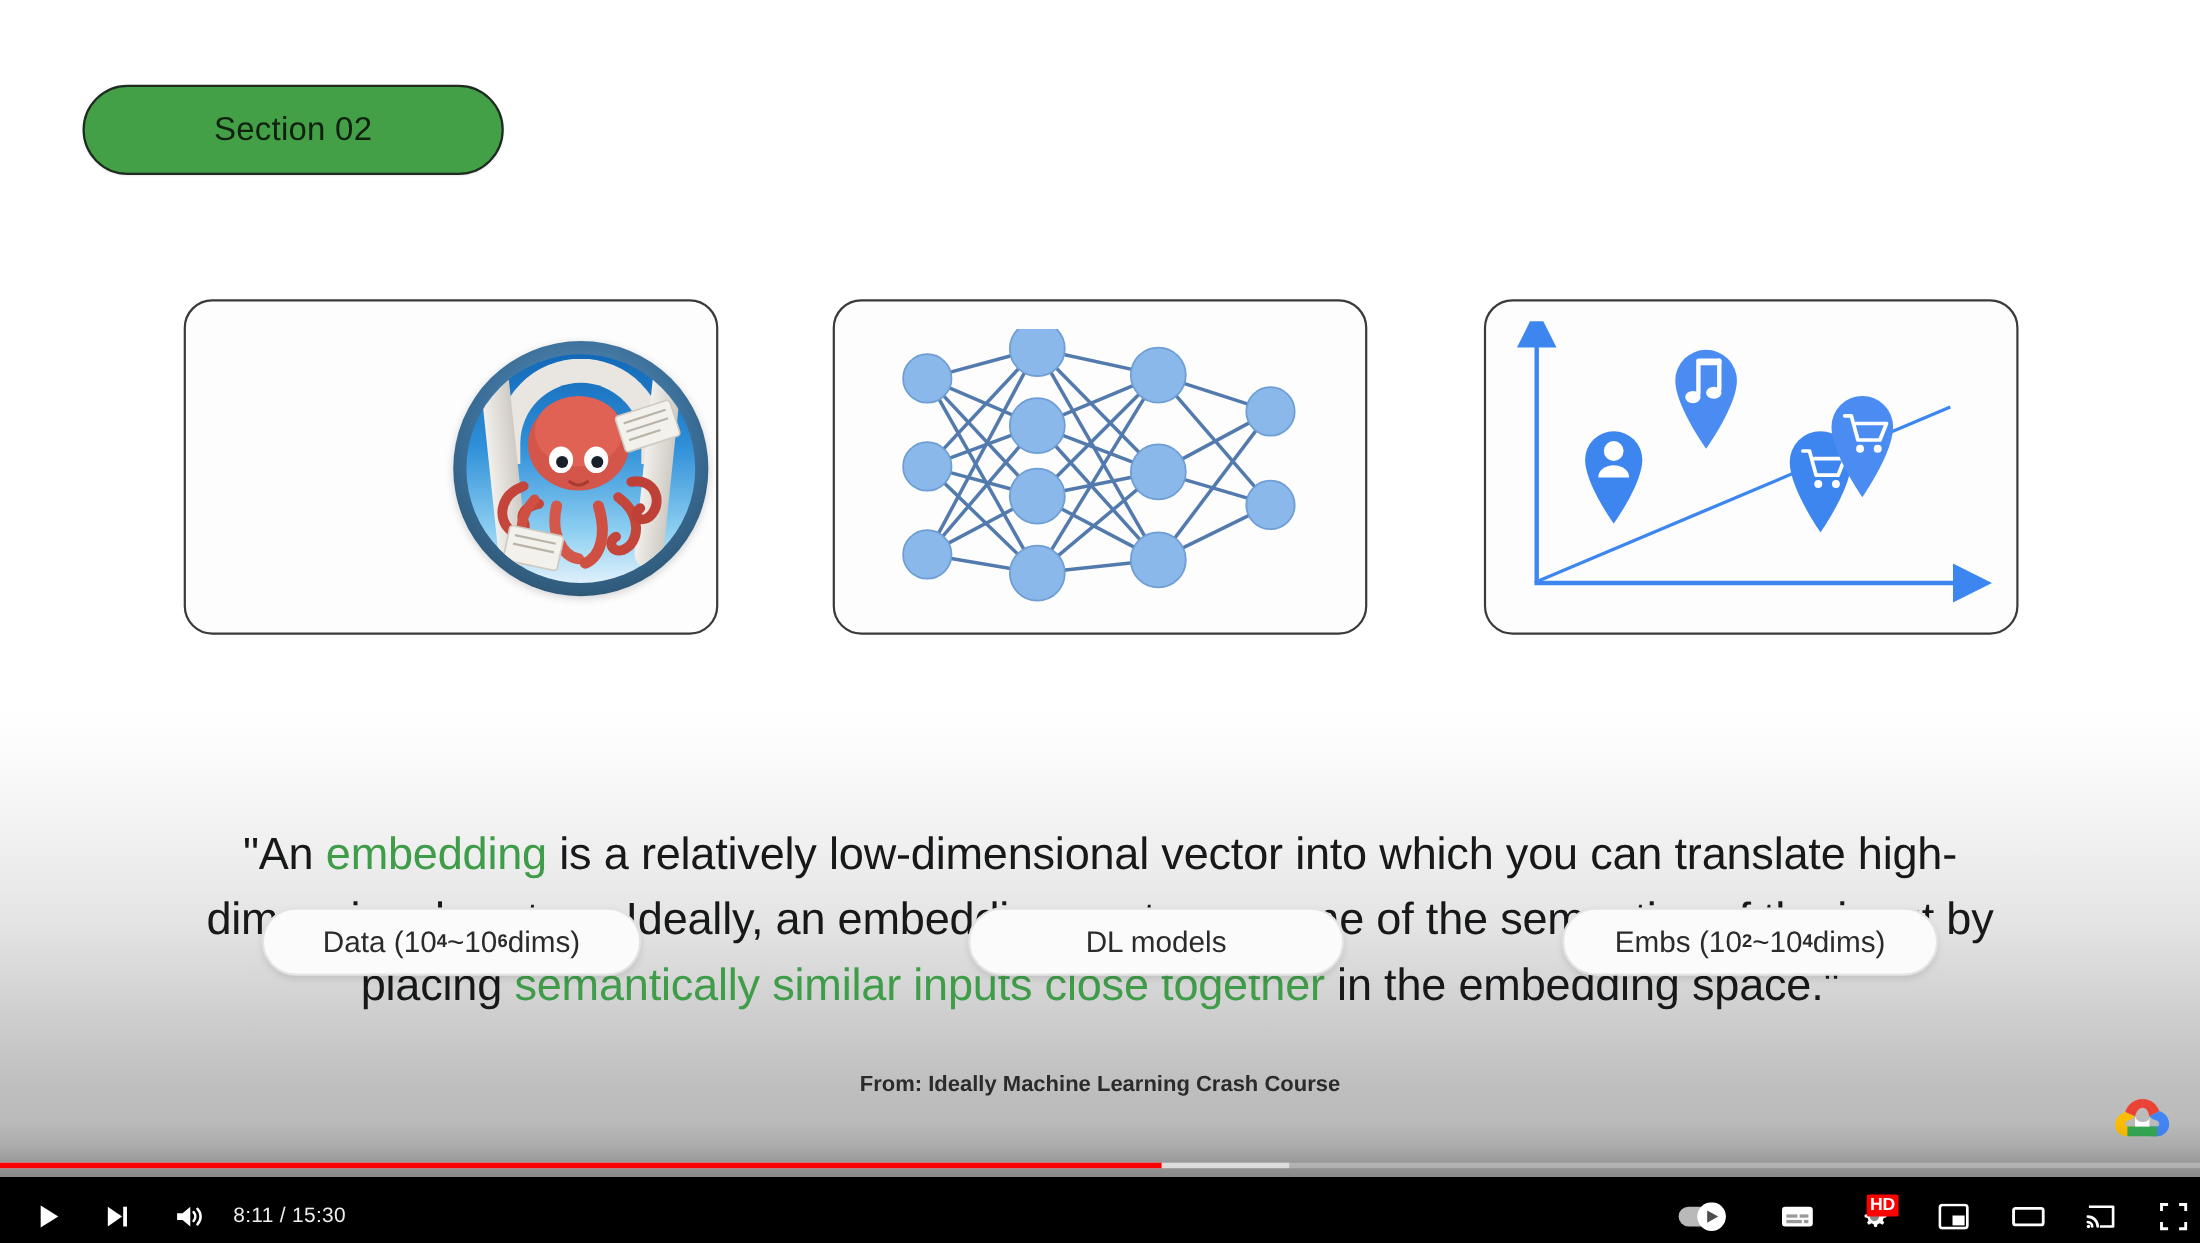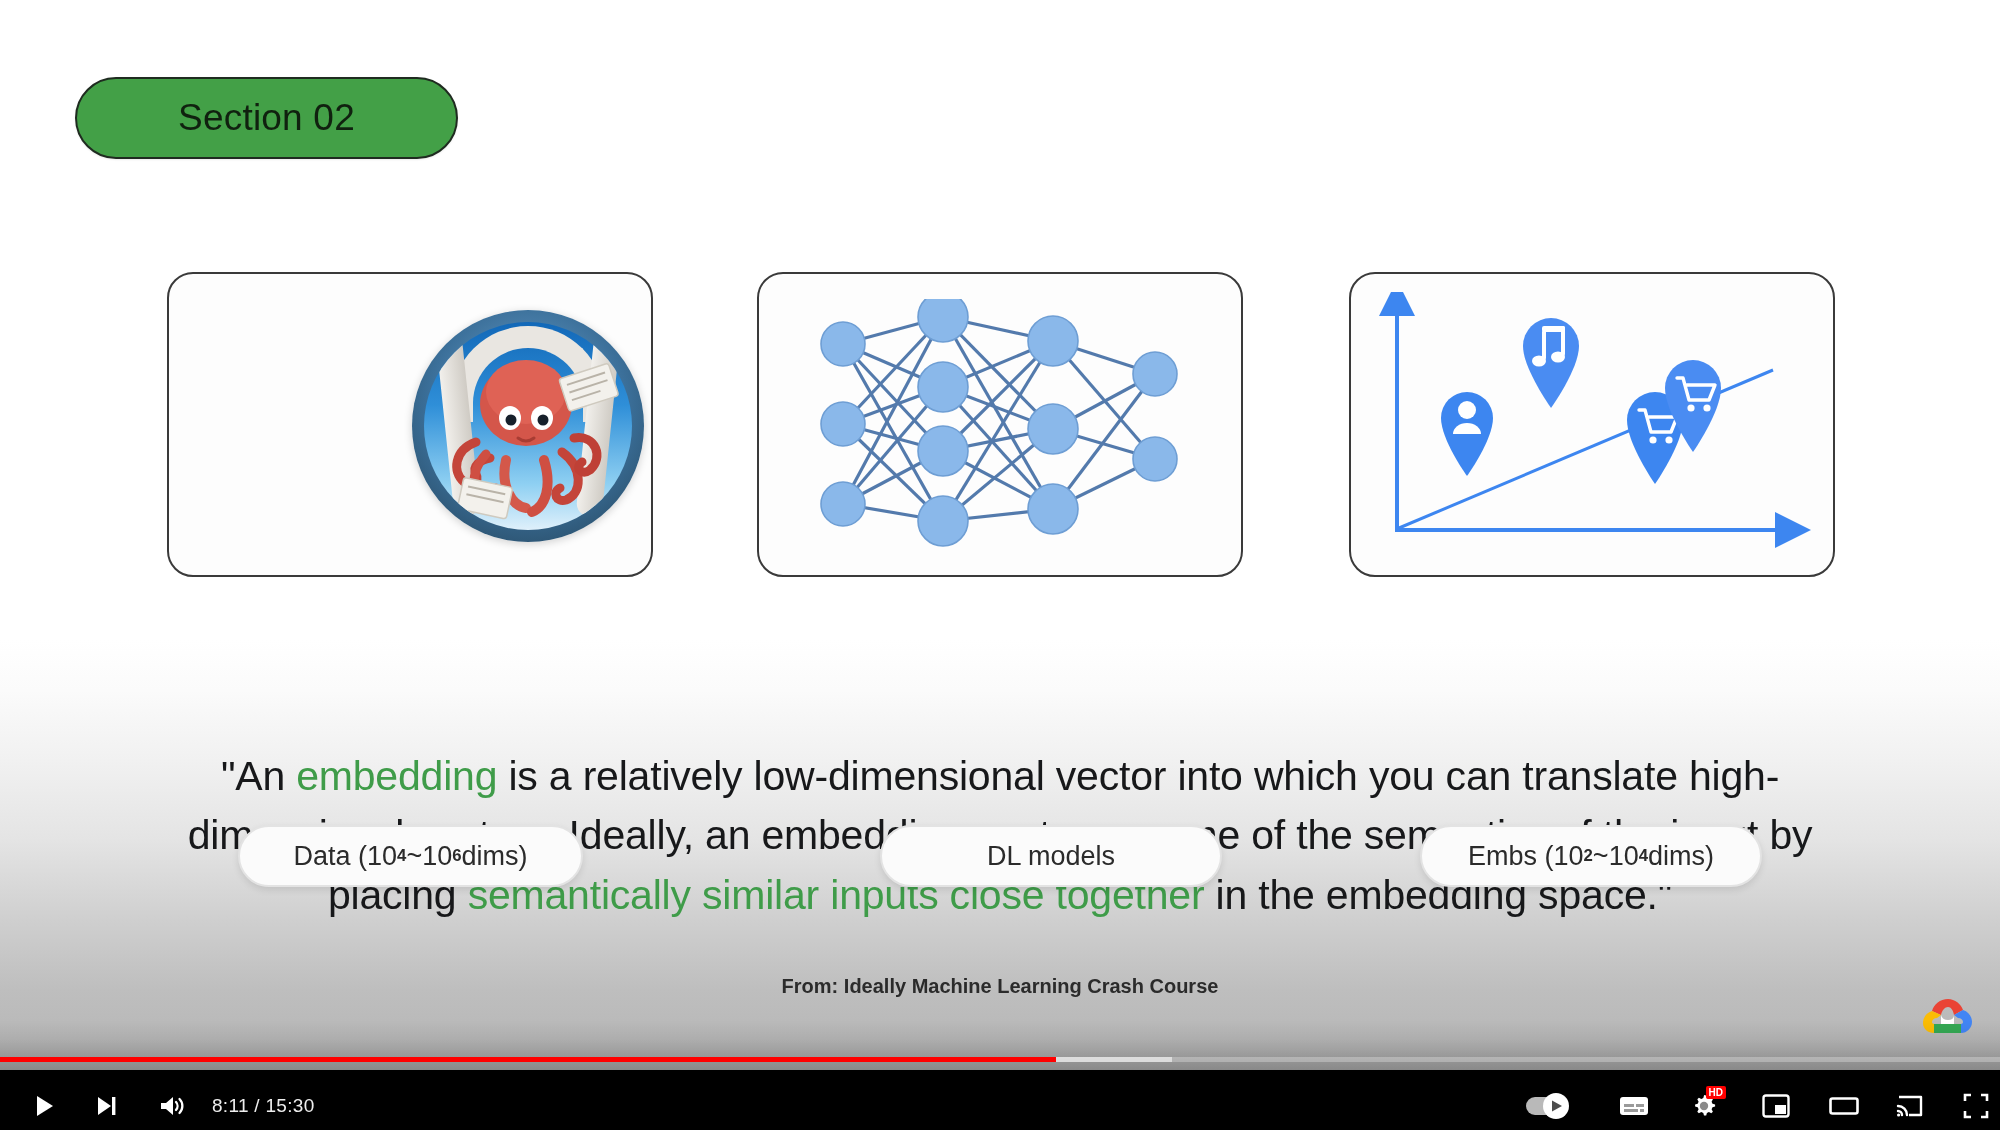--- a/index.html
+++ b/index.html
@@ -24,21 +24,21 @@
   .section-pill {
     position:absolute; left:75px; top:77px;
     width:383px; height:82px;
     background:#45a css; 
   }
   .section-pill {
     background:#43a047;
     border:2.5px solid #1f2b20;
     border-radius:41px;
     display:flex; align-items:center; justify-content:center;
-    font-size:37px; color:#10210f; letter-spacing:.2px;
+    font-size:30px; color:#10210f; letter-spacing:.2px;
     box-shadow:0 1px 2px rgba(0,0,0,.08);
   }
 
   
   .cards { position:absolute; left:0; top:272px; width:2000px; height:310px; }
   .card {
     position:absolute; top:0; width:486px; height:305px;
     background:#fdfdfd;
     border:2px solid #3a3a3a;
     border-radius:26px;
@@ -120,21 +120,21 @@
         background:linear-gradient(to bottom, rgba(0,0,0,0) 0%, rgba(0,0,0,.06) 18%, rgba(0,0,0,.30) 55%, rgba(0,0,0,.48) 100%); }
   .progress { position:absolute; left:0; top:37px; width:2000px; height:5px; background:rgba(255,255,255,.28); }
   .prog-buffer { position:absolute; left:0; top:0; height:5px; background:rgba(255,255,255,.55); }
   .prog-played { position:absolute; left:0; top:0; height:5px; background:#ff0000; }
   .ctrl-bar { position:absolute; left:0; top:62px; width:1648px; height:48px; }
   .ctrl { position:absolute; top:0; width:48px; height:48px; display:flex; align-items:center; justify-content:center; }
   .time { position:absolute; top:0; height:48px; display:flex; align-items:center;
           color:#eee; font-size:19px; letter-spacing:.3px; }
   .hd-badge {
     position:absolute; top:4px; right:2px;
-    background:#f00; color:#fff; font-size:10px; font-weight:700;
+    background:#f00; color:#fff; font-size:16px; font-weight:700;
     padding:1px 3px; border-radius:2px; line-height:1.1;
   }
 </style>
 </head>
 <body>
 
 <div id="stage">
 
   <div class="slide">
 

